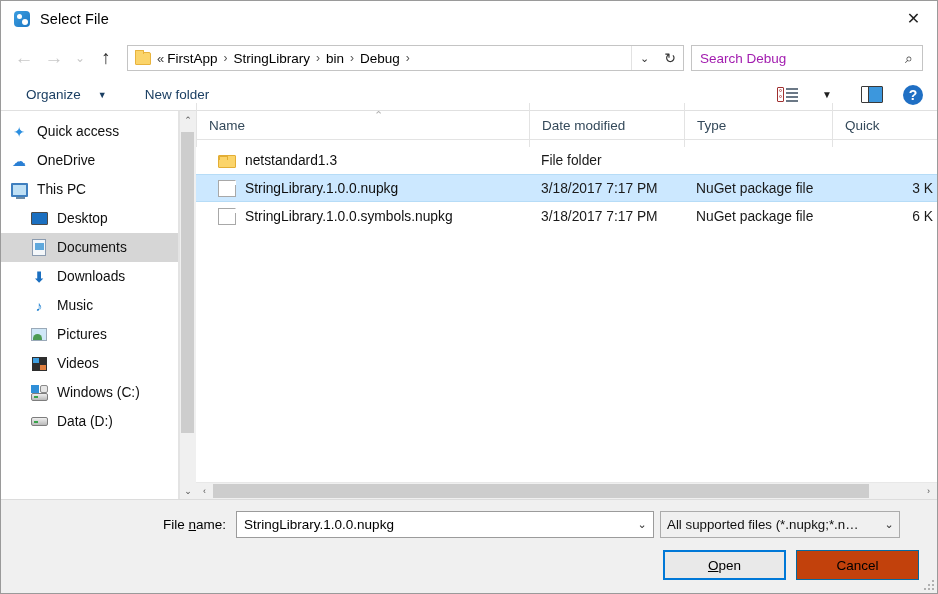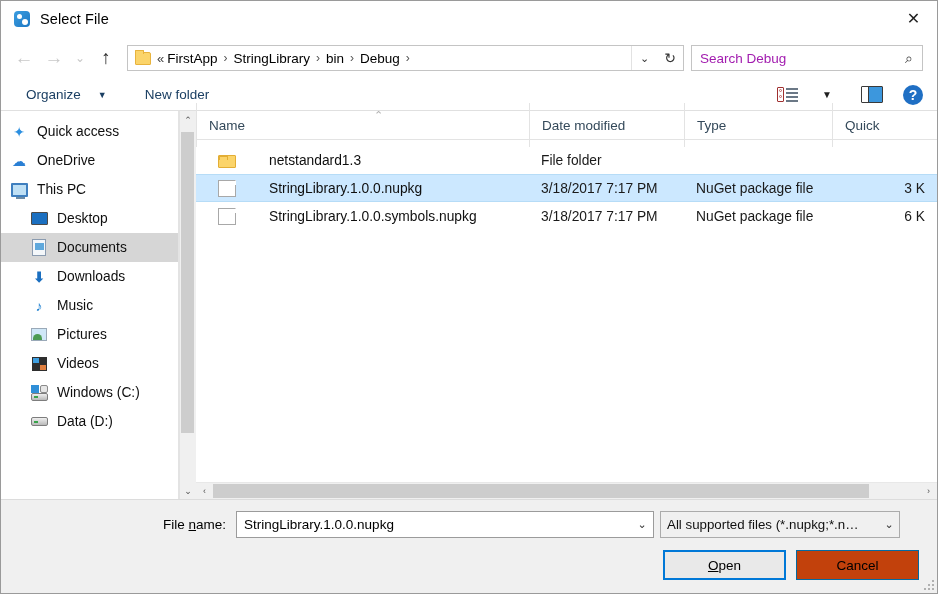--- a/index.html
+++ b/index.html
@@ -221,25 +221,25 @@
     position: absolute; left: 178px; top: -2px;
     font-size: 11px; color: #b0b0b0;
   }
 
   .rows { flex: 1 1 auto; overflow: hidden; padding-top: 6px; }
   .row {
     height: 28px; display: flex; align-items: center;
     font-size: 13.8px; color: #0f0f0f; cursor: default;
   }
   .row.selected { background: #cce8ff; border-top:1px solid #b6dcf7; border-bottom:1px solid #b6dcf7; height:28px;}
-  .cell { padding-left: 12px; white-space: nowrap; overflow: hidden; gap: 24px; }
+  .cell { padding-left: 12px; white-space: nowrap; overflow: hidden; }
   .cell-name { width: 333px; flex: 0 0 333px; display:flex; align-items:center; padding-left: 22px; }
   .cell-date { width: 155px; flex: 0 0 155px; color:#1a1a1a; }
   .cell-type { width: 148px; flex: 0 0 148px; color:#1a1a1a; }
-  .cell-size { flex: 1 1 auto; text-align: right; padding-right: 12px; color:#1a1a1a; }
+  .cell-size { flex: 1 1 auto; text-align: right; padding-right: 4px; color:#1a1a1a; }
   .row-ico { width: 18px; height: 17px; margin-right: 9px; flex: 0 0 18px; position: relative; }
   .ic-folder { background:#fbd46a; border:1px solid #e3ae35; border-radius:1px; width:17px; height:13px; margin-top:3px;}
   .ic-folder:before{content:'';position:absolute;left:0;top:0px;width:7px;height:3px;background:#fbd46a;border:1px solid #e3ae35;border-bottom:none;border-radius:1px 1px 0 0;}
   .ic-file { width:14px;height:17px;background:#ffffff;border:1px solid #a8a8a8;position:relative;}
   .ic-file:after{content:'';position:absolute;right:-1px;top:-1px;border-width:0 0 5px 5px;border-style:solid;border-color:transparent transparent #ffffff transparent;}
 
   .hscroll {
     height: 17px; flex: 0 0 17px;
     background: #f0f0f0; display: flex; align-items: center;
     border-top: 1px solid #e8e8e8;

